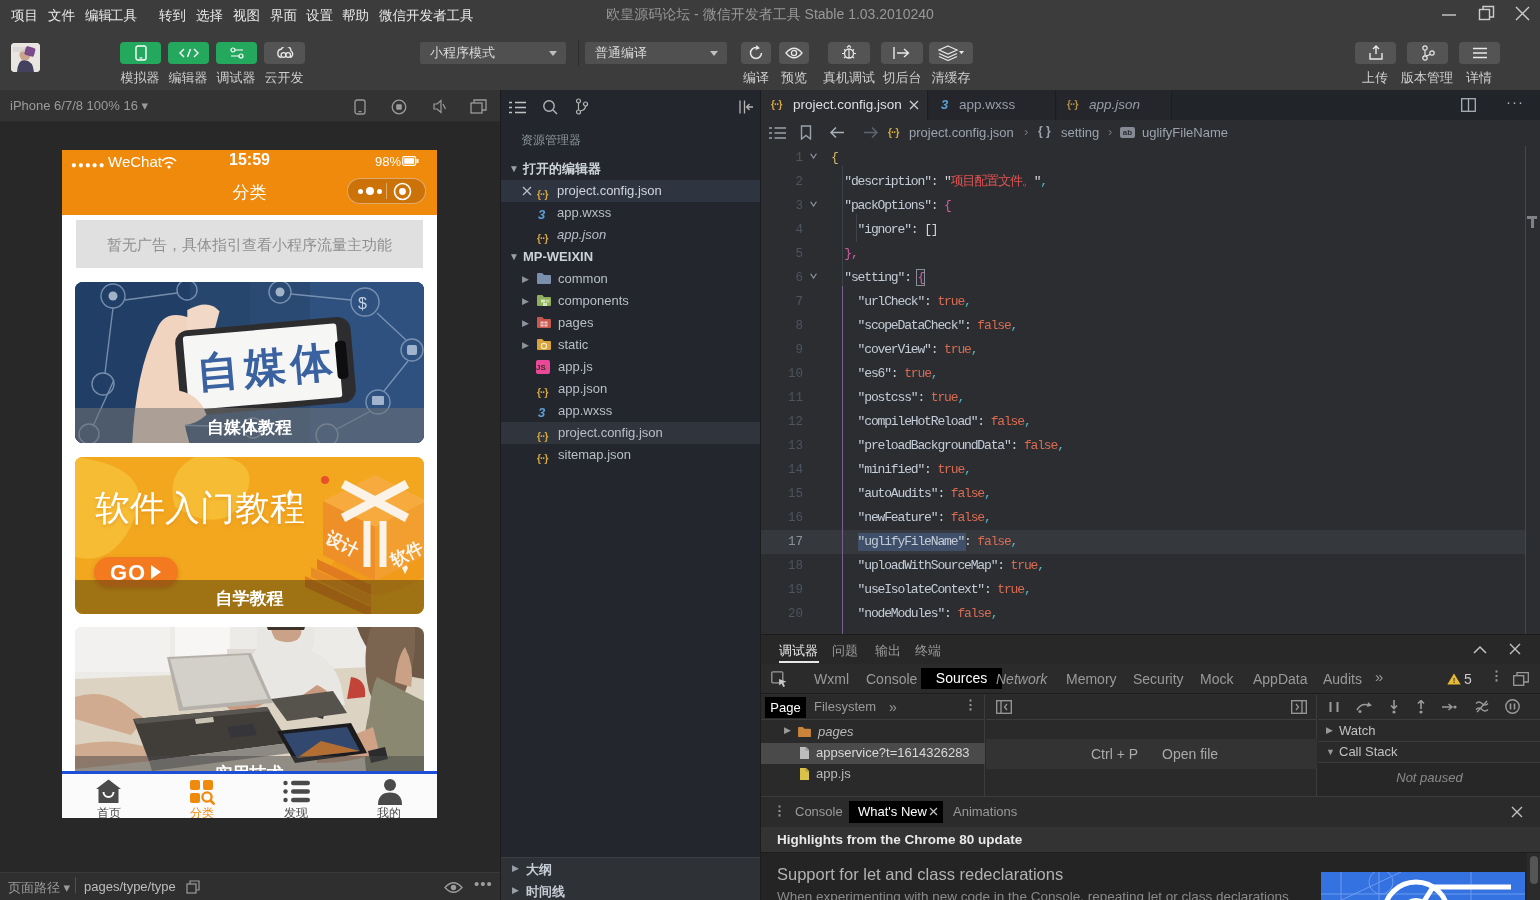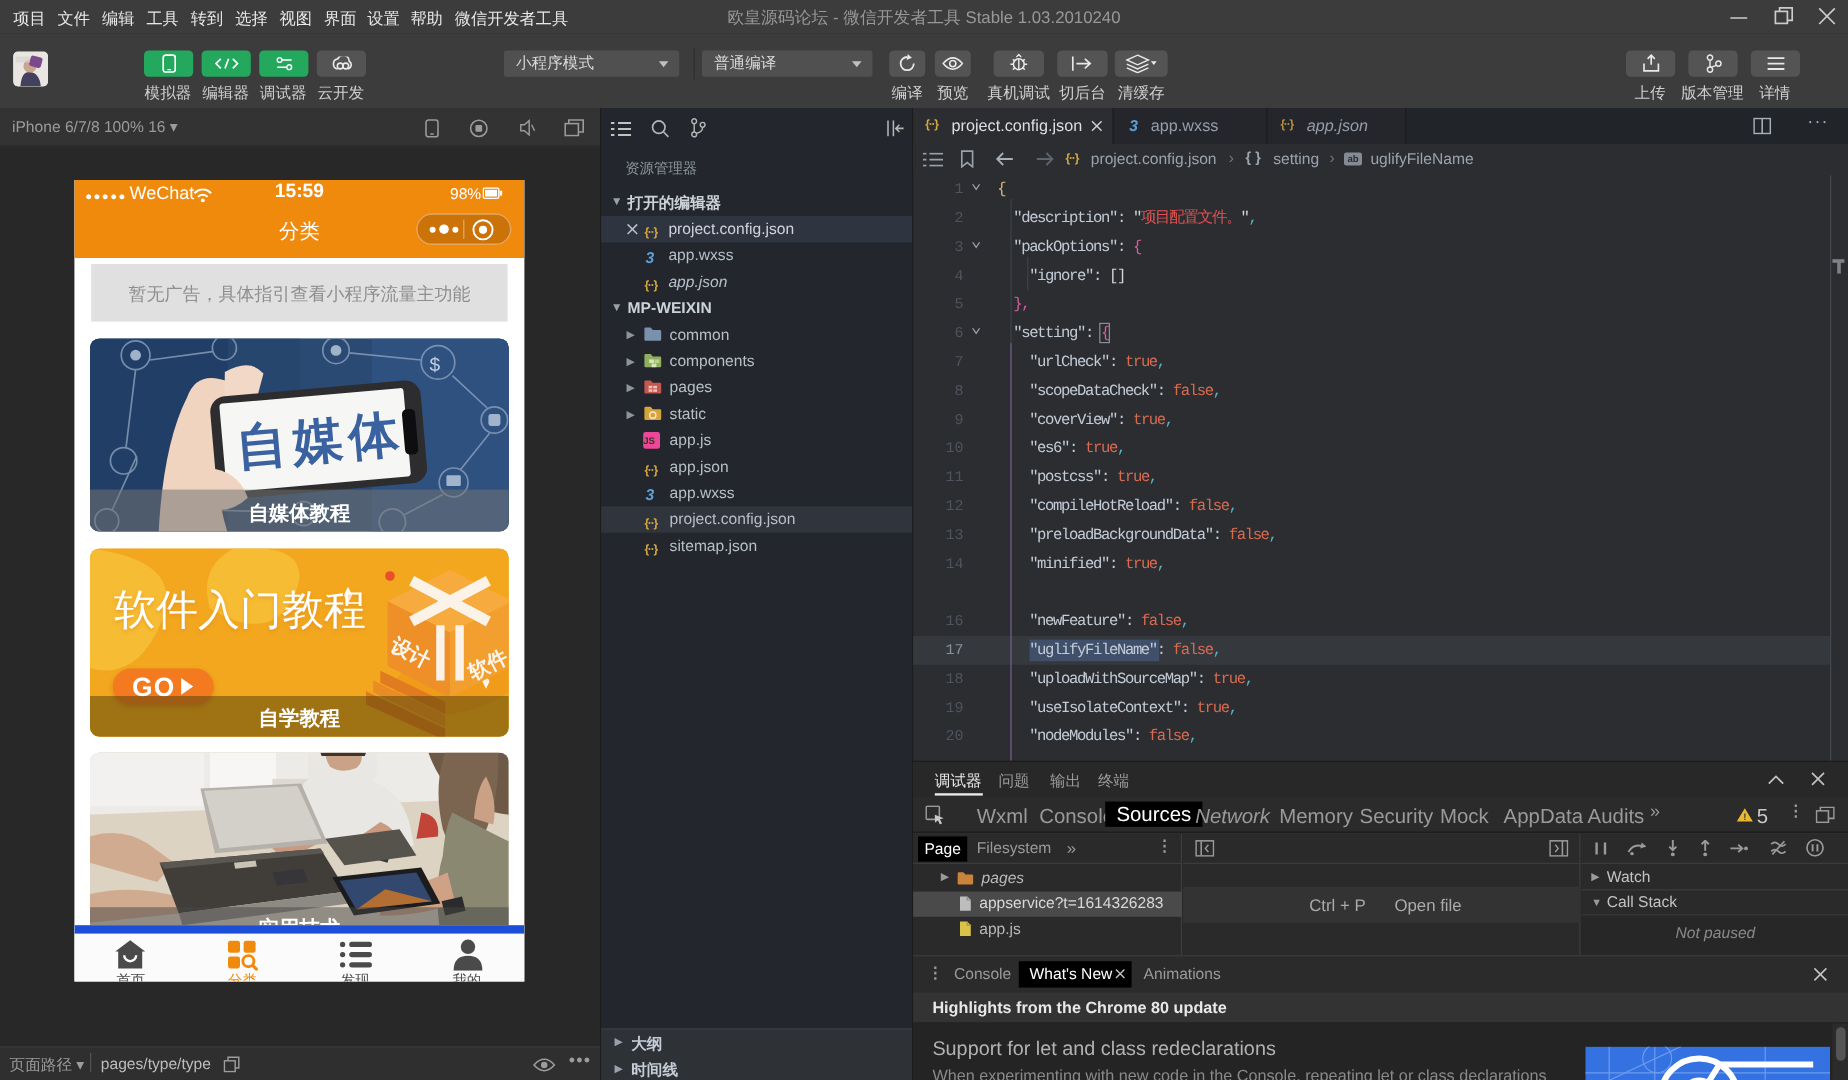--- a/index.html
+++ b/index.html
@@ -35,30 +35,30 @@
 .cl { position:absolute; left:0; width:780px; height:24px; line-height:24px; white-space:pre; }
 .num { position:absolute; left:0; width:42px; text-align:right; color:#4e545e; letter-spacing:0; font-size:12.5px; }
 .ct { position:absolute; left:70px; }
 .k { color:#c3ccd6; } .s { color:#e05252; } .b { color:#d96b52; } .p { color:#56b6c2; }
 .br1 { color:#d7ba6f; } .br2 { color:#d55fa5; } .w { color:#d4d4d4; }
 .jico { position:absolute; top:4px; font-size:10px; font-weight:bold; color:#d8a940; letter-spacing:-1px; }
 .cico { position:absolute; top:2px; font-size:13px; font-weight:bold; font-style:italic; color:#5b9fd4; }
 .farr { position:absolute; left:21px; top:0; color:#8d949e; font-size:9px; }
 .fold { left:35px; top:4px; width:16px; height:13px; }
 .dtab { position:absolute; top:7px; font-size:13px; color:#9a9a9a; }
-.dtab2 { position:absolute; top:7px; font-size:17px; color:#9a9a9a; }
+.dtab2 { position:absolute; top:7px; font-size:14px; color:#9a9a9a; }
 .fa { position:absolute; top:-4px; color:#98a0ac; font-size:15px; letter-spacing:0; }
 </style>
 </head>
 <body>
 <div id="titlebar">
   <span class="menu" style="left:11px;">项目</span>
   <span class="menu" style="left:48px;">文件</span>
   <span class="menu" style="left:85px;">编辑</span>
-  <span class="menu" style="left:122px;">工具</span>
+  <span class="menu" style="left:110px;">工具</span>
   <span class="menu" style="left:159px;">转到</span>
   <span class="menu" style="left:196px;">选择</span>
   <span class="menu" style="left:233px;">视图</span>
   <span class="menu" style="left:270px;">界面</span>
   <span class="menu" style="left:306px;">设置</span>
   <span class="menu" style="left:342px;">帮助</span>
   <span class="menu" style="left:379px;">微信开发者工具</span>
   <span class="title">欧皇源码论坛 - 微信开发者工具 Stable 1.03.2010240</span>
   <svg class="abs" style="left:1441px;top:8px;" width="16" height="14">
       <line x1="1" y1="7" x2="15" y2="7" stroke="#cccccc" stroke-width="1.4"></line>
@@ -338,21 +338,21 @@
         <path d="M208 107 L272 100 L285 124 L222 131 Z" fill="#32486e"></path>
         <path d="M246 114 L285 124 L222 131 Z" fill="#b36f33"></path>
 
         <path d="M152 100 L178 97 L182 108 L156 111 Z" fill="#35353a"></path>
         <path d="M120 92 L138 90 L139 95 L121 97 Z" fill="#c9c3b6"></path>
       </svg>
       <div class="abs" style="left:0;top:129px;width:349px;height:41px;background:rgba(70,70,70,0.5);"></div>
       <div class="cap abs" style="left:0;top:135px;width:349px;">实用技术</div>
     </div>
 
-    <div class="abs" style="left:0;top:621px;width:375px;height:47px;background:#fbfbfb;border-top:7px solid #1d4ed8;">
+    <div class="abs" style="left:0;top:621px;width:375px;height:47px;background:#fbfbfb;border-top:3px solid #1d4ed8;">
       <svg class="abs" style="left:33px;top:5px;" width="27" height="25" viewBox="0 0 27 25">
           <path d="M13.5 0.5 L26 10 L23.5 10 L23.5 24 L3.5 24 L3.5 10 L1 10 Z" fill="#4a4a4a"></path>
           <path d="M8.5 13 a5 5 0 0 0 10 0" fill="none" stroke="#fbfbfb" stroke-width="2"></path>
         </svg>
       <div class="abs" style="left:20px;top:31px;width:54px;text-align:center;font-size:12px;color:#4a4a4a;">首页</div>
       <svg class="abs" style="left:127px;top:5px;" width="26" height="26" viewBox="0 0 26 26">
           <rect x="1" y="1" width="10" height="10" rx="2" fill="#f08a0d"></rect>
           <rect x="14" y="1" width="10" height="10" rx="2" fill="#f08a0d"></rect>
           <rect x="1" y="14" width="10" height="10" rx="2" fill="#f08a0d"></rect>
           <circle cx="18" cy="18" r="4.6" fill="none" stroke="#f08a0d" stroke-width="2.4"></circle>
@@ -557,20 +557,21 @@
     <div class="cl" style="top:96px;"><span class="num">5</span><span class="ct">  <span class="br2">},</span></span></div>
     <div class="cl" style="top:120px;"><span class="num">6</span><span class="fa" style="left:48px;">⌄</span><span class="ct">  <span class="k">"setting": </span><span class="br2" style="outline:1px solid #888f98;">{</span></span></div>
     <div class="cl" style="top:144px;"><span class="num">7</span><span class="ct">    <span class="k">"urlCheck": </span><span class="b">true</span><span class="p">,</span></span></div>
     <div class="cl" style="top:168px;"><span class="num">8</span><span class="ct">    <span class="k">"scopeDataCheck": </span><span class="b">false</span><span class="p">,</span></span></div>
     <div class="cl" style="top:192px;"><span class="num">9</span><span class="ct">    <span class="k">"coverView": </span><span class="b">true</span><span class="p">,</span></span></div>
     <div class="cl" style="top:216px;"><span class="num">10</span><span class="ct">    <span class="k">"es6": </span><span class="b">true</span><span class="p">,</span></span></div>
     <div class="cl" style="top:240px;"><span class="num">11</span><span class="ct">    <span class="k">"postcss": </span><span class="b">true</span><span class="p">,</span></span></div>
     <div class="cl" style="top:264px;"><span class="num">12</span><span class="ct">    <span class="k">"compileHotReload": </span><span class="b">false</span><span class="p">,</span></span></div>
     <div class="cl" style="top:288px;"><span class="num">13</span><span class="ct">    <span class="k">"preloadBackgroundData": </span><span class="b">false</span><span class="p">,</span></span></div>
     <div class="cl" style="top:312px;"><span class="num">14</span><span class="ct">    <span class="k">"minified": </span><span class="b">true</span><span class="p">,</span></span></div>
+    <div class="cl" style="top:336px;"><span class="num">15</span><span class="ct">    <span class="k">"autoAudits": </span><span class="b">false</span><span class="p">,</span></span></div>
     <div class="cl" style="top:360px;"><span class="num">16</span><span class="ct">    <span class="k">"newFeature": </span><span class="b">false</span><span class="p">,</span></span></div>
     <div class="cl" style="top:384px;"><span class="num" style="color:#8a919c;">17</span><span class="ct">    <span class="k">"uglifyFileName": </span><span class="b">false</span><span class="p">,</span></span></div>
     <div class="cl" style="top:408px;"><span class="num">18</span><span class="ct">    <span class="k">"uploadWithSourceMap": </span><span class="b">true</span><span class="p">,</span></span></div>
     <div class="cl" style="top:432px;"><span class="num">19</span><span class="ct">    <span class="k">"useIsolateContext": </span><span class="b">true</span><span class="p">,</span></span></div>
     <div class="cl" style="top:456px;"><span class="num">20</span><span class="ct">    <span class="k">"nodeModules": </span><span class="b">false</span><span class="p">,</span></span></div>
     <div class="abs" style="left:81px;top:20px;width:1px;height:120px;background:#3e434b;"></div>
     <div class="abs" style="left:95px;top:68px;width:1px;height:28px;background:#3e434b;"></div>
     <div class="abs" style="left:81px;top:140px;width:1px;height:348px;background:#7a5f93;"></div>
     <div class="abs" style="left:764px;top:0;width:1px;height:488px;background:#45484d;"></div>
     <div class="abs" style="left:766px;top:70px;width:10px;height:3px;background:#7e8287;"></div>

